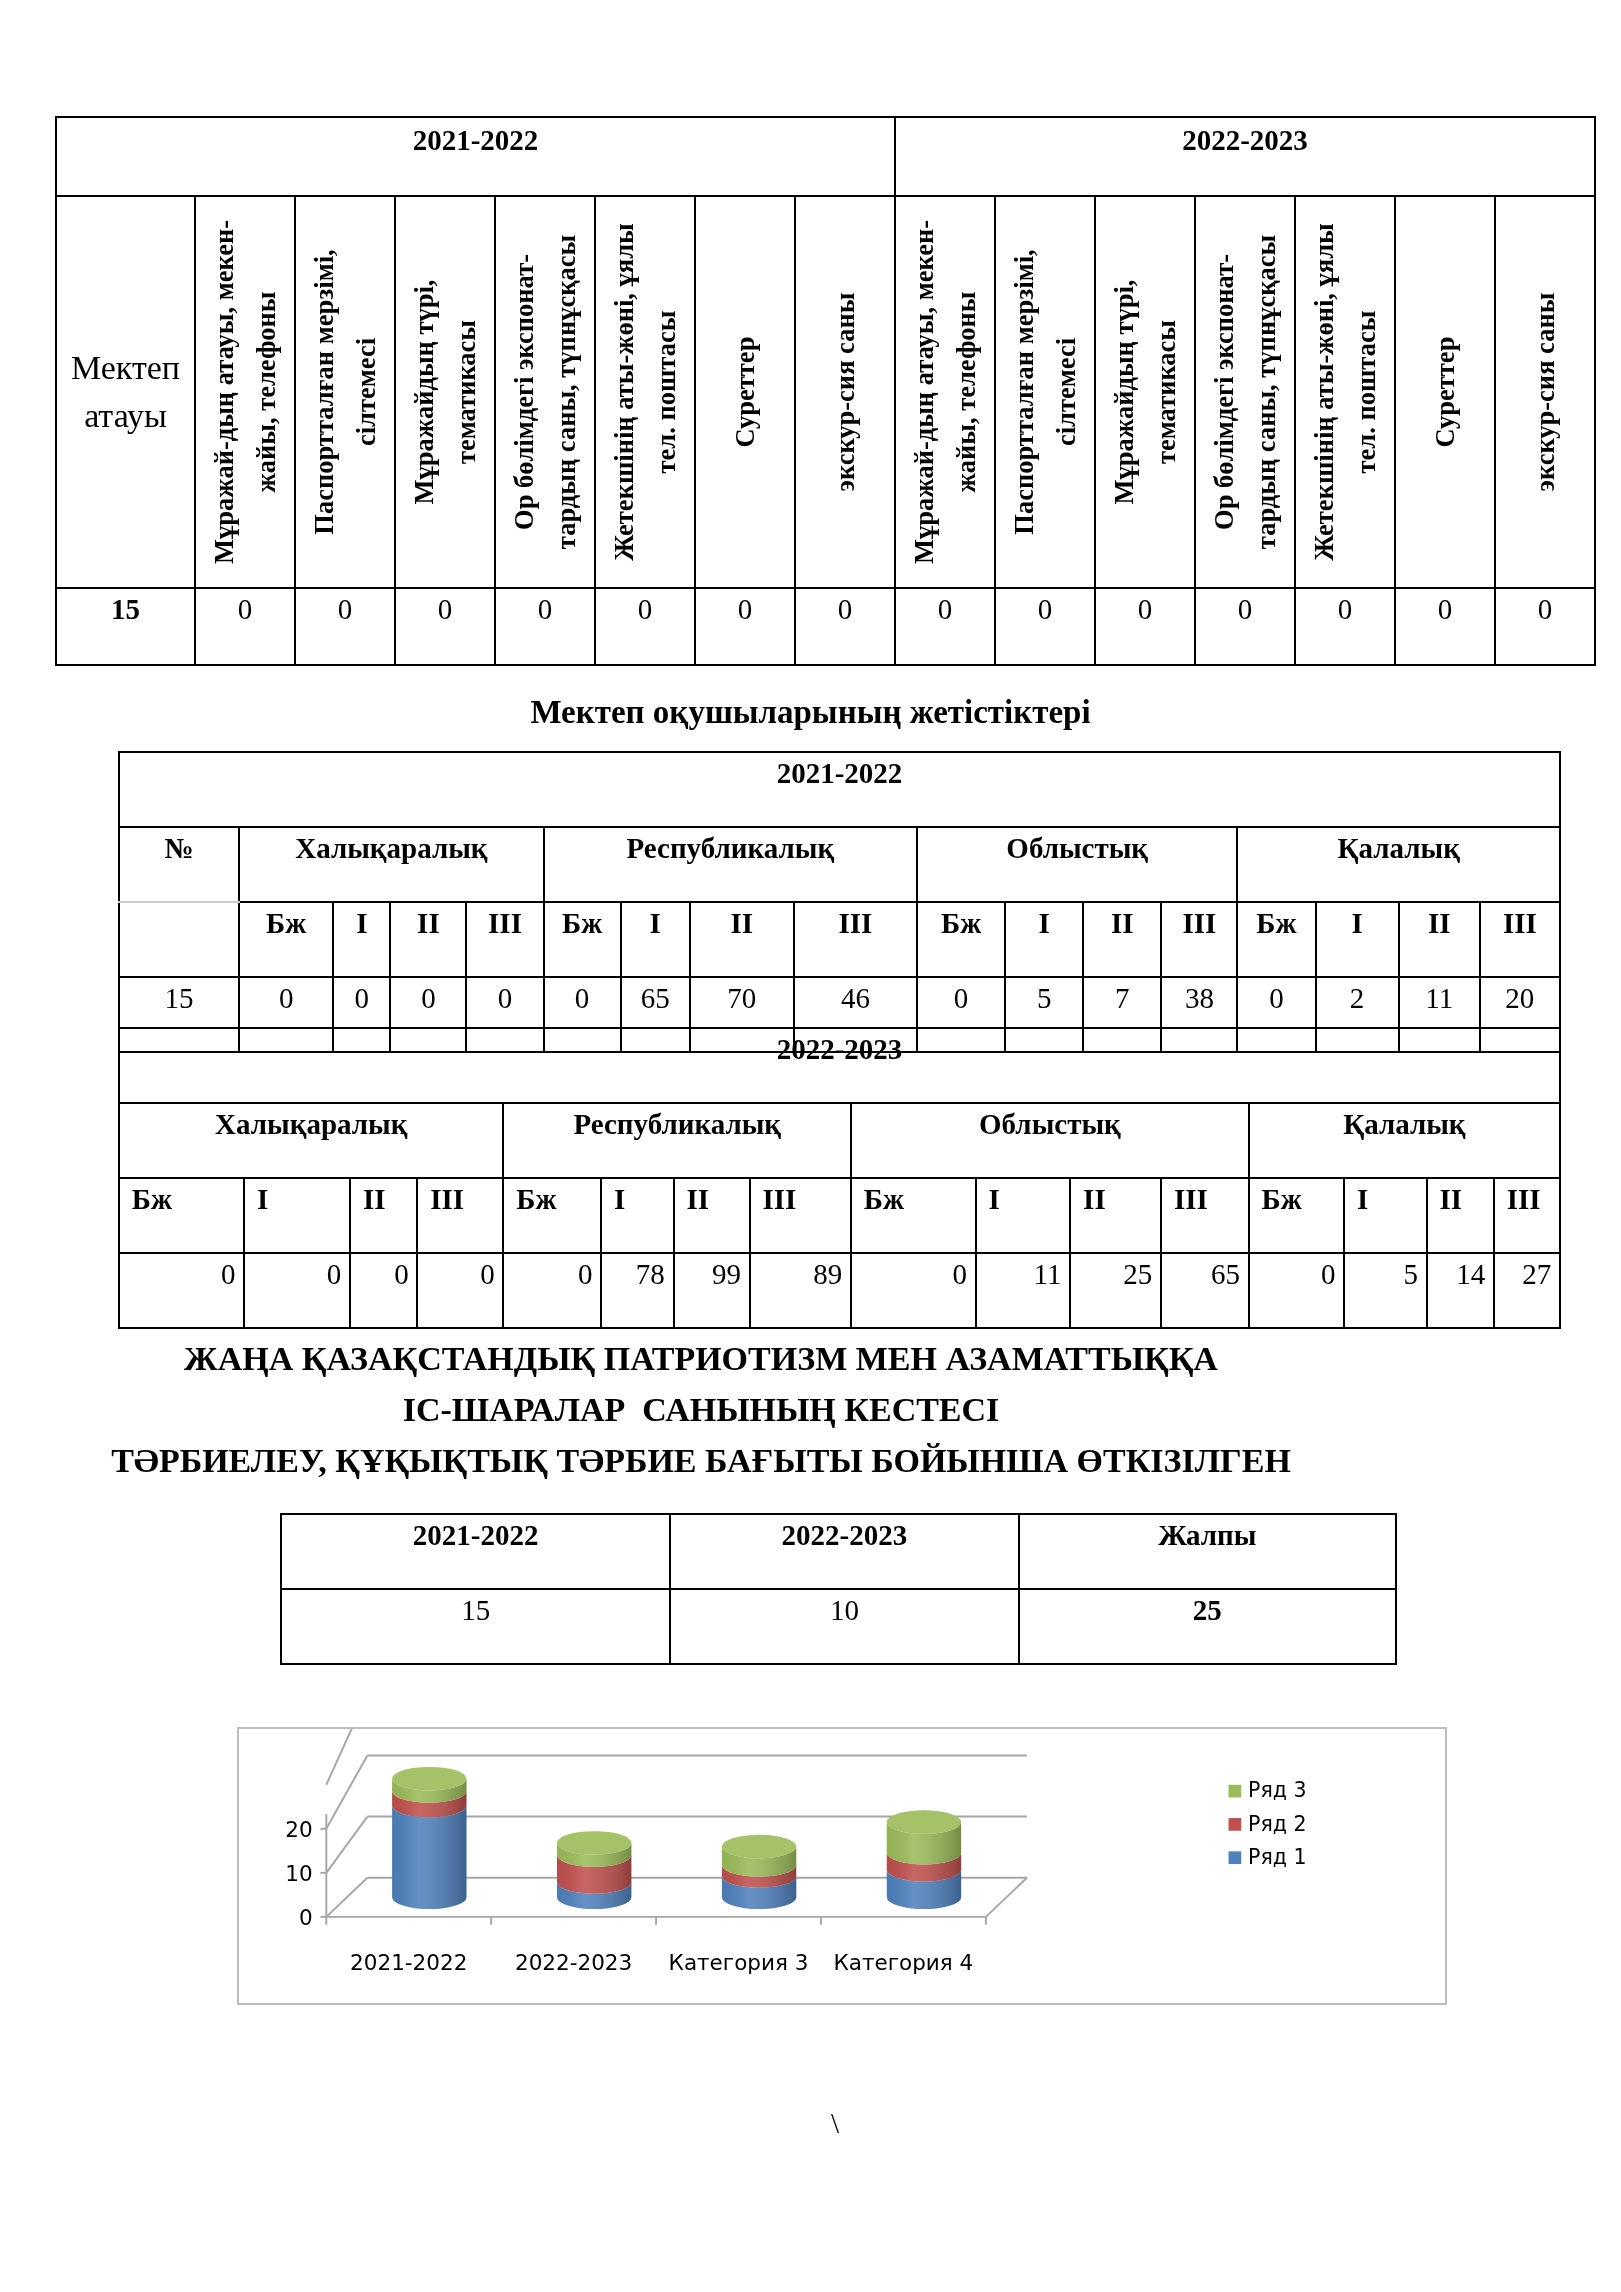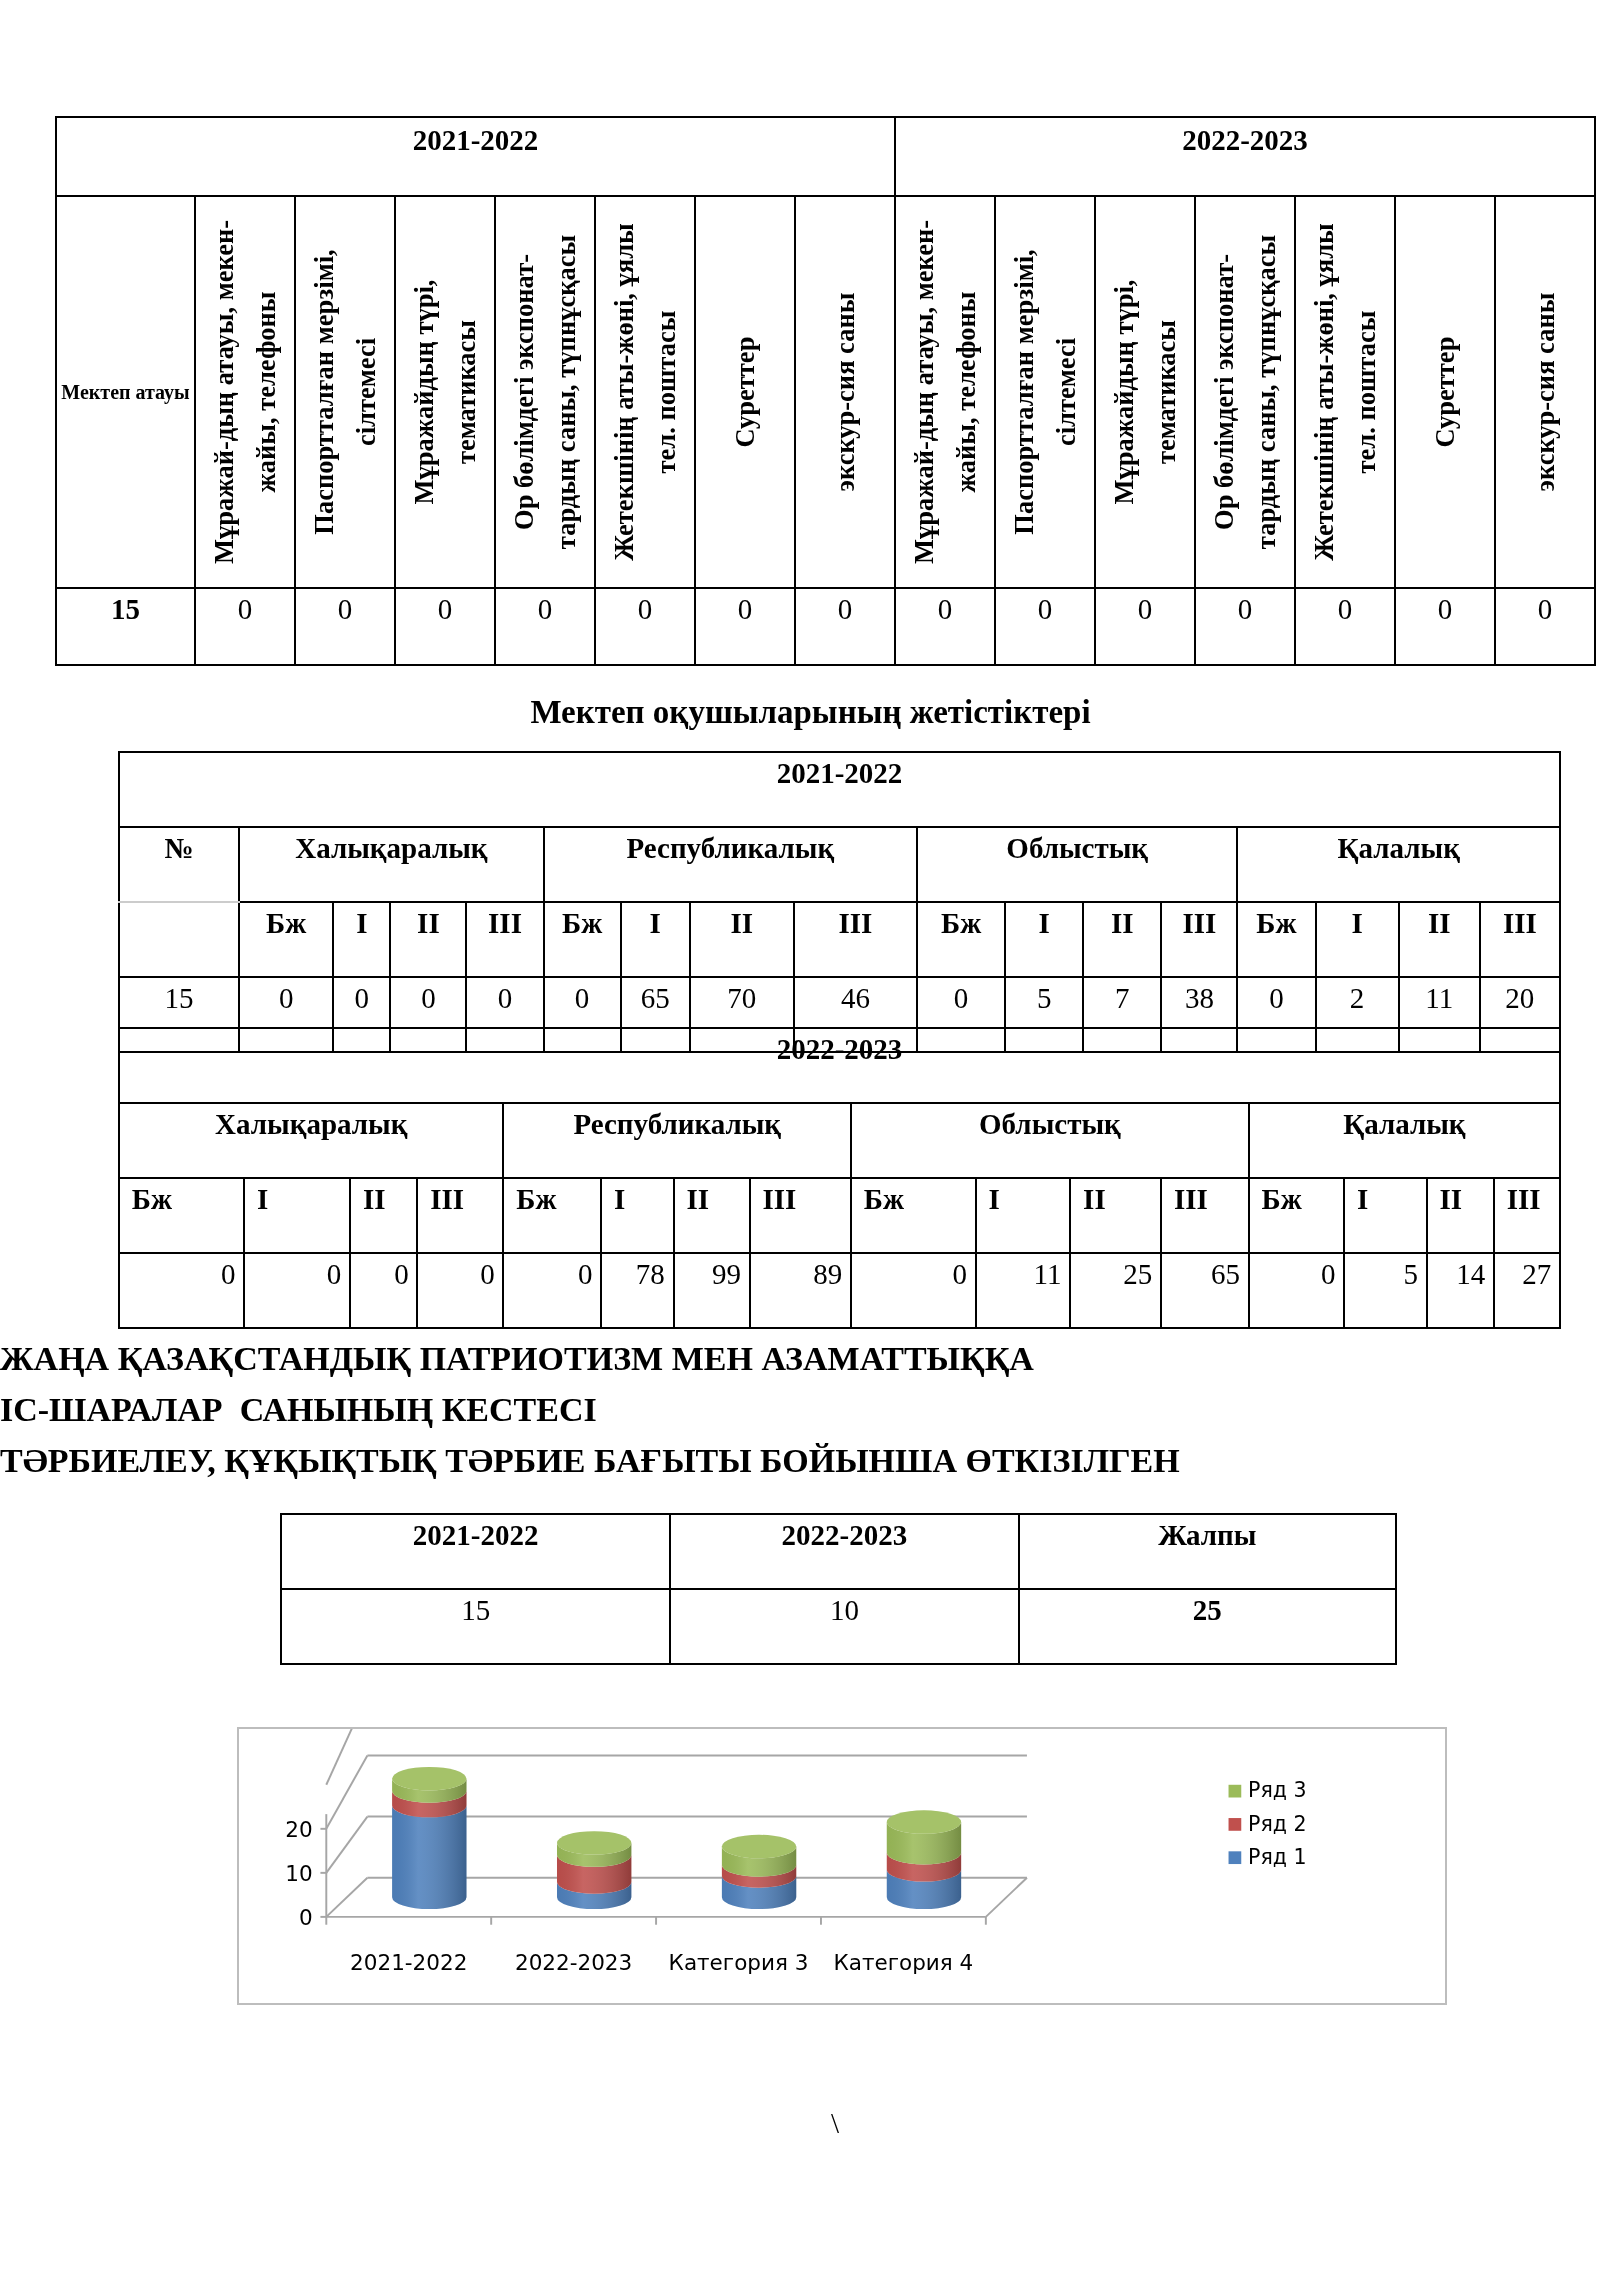--- a/index.html
+++ b/index.html
@@ -11,33 +11,33 @@
   
   #museum-table { left: 55px; top: 116px; }
   #museum-table .year-head { height: 71px; font-weight: bold; font-size: 29px; padding-top: 5.9px; }
   #museum-table .vhead { height: 390px; width: 98px; position: relative; overflow: hidden; }
   #museum-table .vhead .vtext {
     position: absolute; left: 50%; top: 50%;
     width: 363px; transform: translate(-50%,-50%) rotate(-90deg);
     font-weight: bold; font-size: 26.5px; line-height: 1.6; text-align: center;
   }
   #museum-table .school-head { width: 137px; height: 390px; vertical-align: middle;
-    font-weight: bold; font-size: 20px; line-height: 1.4; border-radius: 12px; }
+    font-weight: normal; font-size: 34px; line-height: 1.4; border-radius: 12px; }
   #museum-table .val { height: 71px; font-size: 29px; padding-top: 3.9px; }
   #museum-table .val.bold { font-weight: bold; }
 
   
   #ach-title { position: absolute; left: 0; width: 1621px; top: 694px; text-align: center;
     font-weight: bold; font-size: 33px; }
   #ach-table { left: 118px; top: 751px; width: 1443px; }
   #ach-table td { font-size: 29px; height: 69px; padding-top: 3.9px; }
   #ach-table .b { font-weight: bold; }
 
   
-  #events-heading { position: absolute; left: 0; width: 1402px; top: 1333px; text-align: left;
+  #events-heading { position: absolute; left: 0; width: 1402px; top: 1333px; text-align: center;
     font-weight: bold; font-size: 34px; line-height: 51px; }
   #events-table { left: 280px; top: 1513px; width: 1117px; }
   #events-table td { height: 69px; font-size: 29px; padding-top: 3.9px; border-width: 2px; }
   #events-table .b { font-weight: bold; }
 
   
   #chart-box { position: absolute; left: 237px; top: 1727px; width: 1206px; height: 274px;
     border: 2px solid #bdbdbd; background: #fff; }
   #chart-svg { position: absolute; left: 0; top: 0; }
   .axis-lbl { font-family: "DejaVu Sans", sans-serif; font-size: 22px; fill: #000; }

